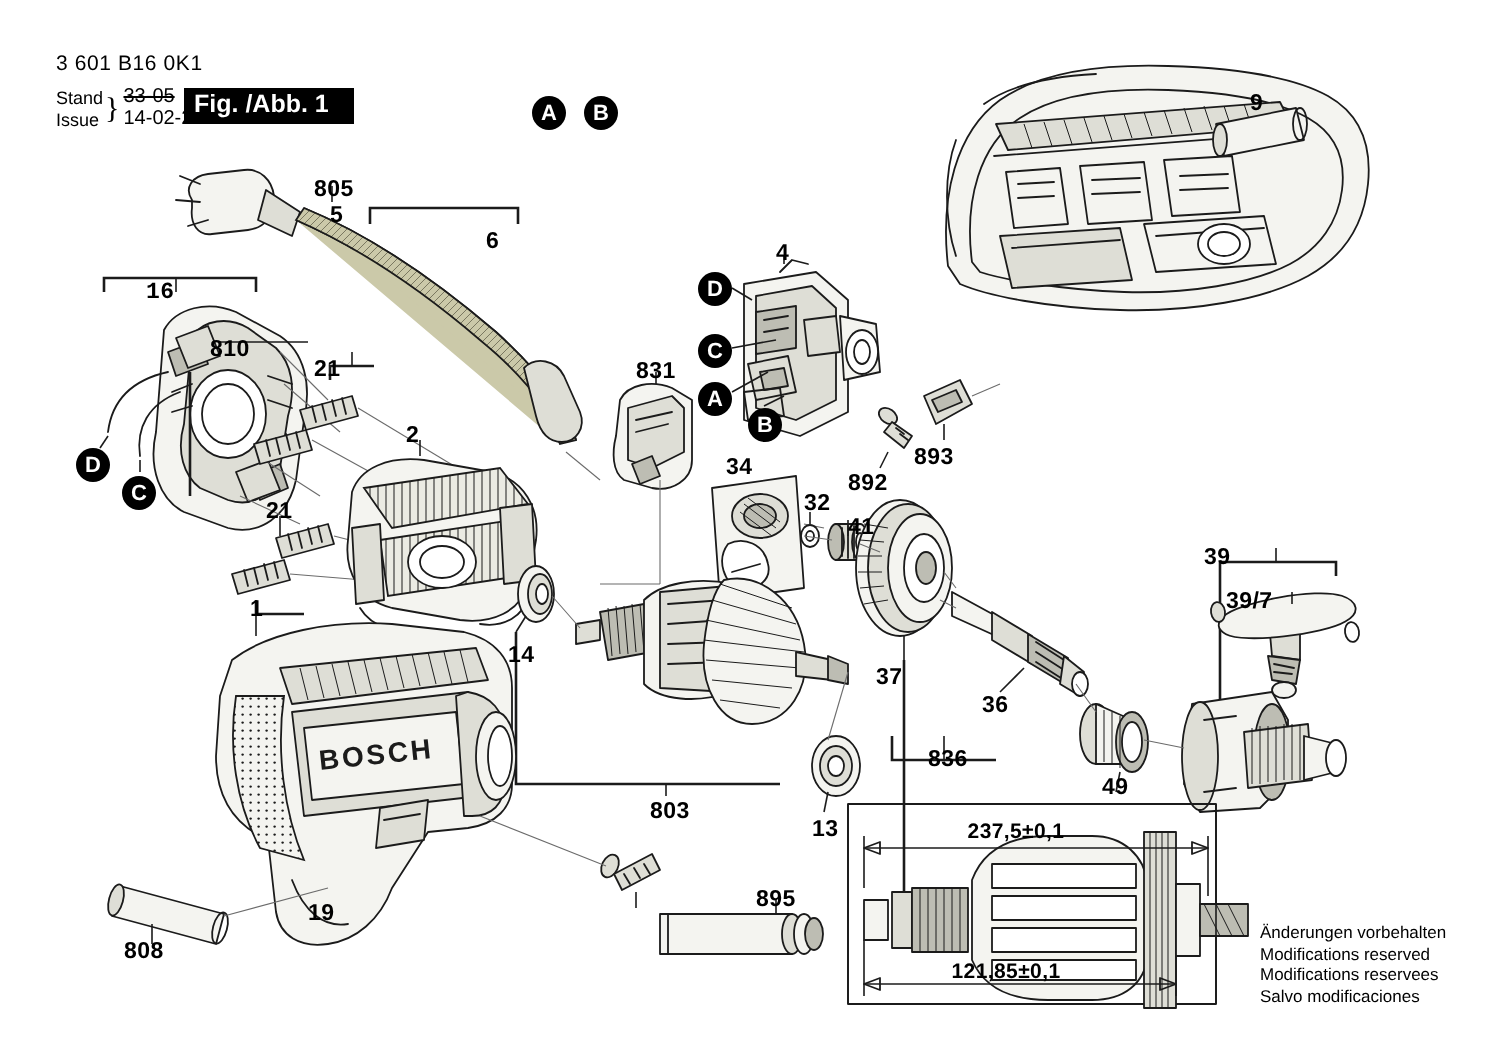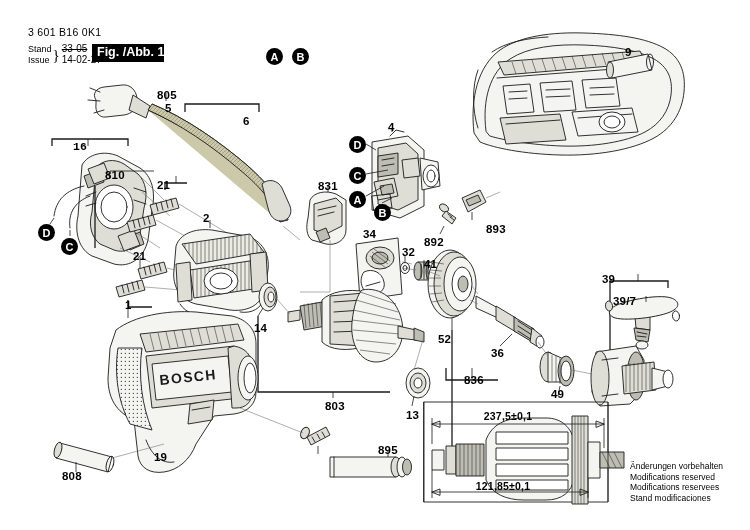--- a/index.html
+++ b/index.html
@@ -16,21 +16,21 @@
   
   #hdr{position:absolute;left:28px;top:26px;}
   #partno{font-size:10.5px;letter-spacing:.3px;white-space:nowrap;}
   #stand{margin-top:6px;display:flex;align-items:center;}
   #stand .col1{font-size:9px;line-height:10.5px;white-space:nowrap;}
   #stand .brace{font-size:15px;line-height:10px;margin:0 2px 0 1px;
                 font-family:"Liberation Serif",serif;}
   #stand .col2{font-size:10px;line-height:10.5px;white-space:nowrap;}
   #stand .col2 .strike{text-decoration:line-through;}
   #figbadge{position:absolute;left:92px;top:44px;background:#000;color:#fff;
-            font-size:12.5px;font-weight:bold;padding:3px 0 4px 5px;
+            font-size:12.5px;font-weight:bold;padding:3px 13px 4px 5px;
             line-height:11px;white-space:nowrap;}
 
   
   #footer{position:absolute;left:630px;top:461px;font-size:8.5px;
           line-height:10.5px;white-space:nowrap;}
 
   
   .cue{position:absolute;width:17px;height:17px;border-radius:50%;
        background:#000;color:#fff;font-weight:bold;font-size:11px;
        display:flex;align-items:center;justify-content:center;
@@ -581,45 +581,45 @@
         <div>14-02-27</div>
       </div>
     </div>
   </div>
   <div id="figbadge">Fig. /Abb. 1</div>
 
   <div id="footer">
     <div>Änderungen vorbehalten</div>
     <div>Modifications reserved</div>
     <div>Modifications reservees</div>
-    <div>Stand modificaciones</div>
+    <div>Salvo modificaciones</div>
   </div>
 
   <div id="labels">
       <div class="lbl" style="left: 625px; top: 47px;">9</div>
       <div class="lbl" style="left: 157px; top: 90px;">805</div>
       <div class="lbl" style="left: 165px; top: 103px;">5</div>
       <div class="lbl" style="left: 243px; top: 116px;">6</div>
       <div class="lbl" style="left: 73px; top: 141px; font-family: Liberation Mono, monospace;">16</div>
       <div class="lbl" style="left: 388px; top: 122px;">4</div>
       <div class="lbl" style="left: 105px; top: 170px;">810</div>
       <div class="lbl" style="left: 157px; top: 180px;">21</div>
       <div class="lbl" style="left: 318px; top: 181px;">831</div>
       <div class="lbl" style="left: 203px; top: 213px;">2</div>
-      <div class="lbl" style="left: 457px; top: 224px; margin-left: 29px;">893</div>
+      <div class="lbl" style="left: 457px; top: 224px;">893</div>
       <div class="lbl" style="left: 424px; top: 237px;">892</div>
       <div class="lbl" style="left: 133px; top: 251px;">21</div>
       <div class="lbl" style="left: 363px; top: 229px;">34</div>
       <div class="lbl" style="left: 402px; top: 247px;">32</div>
       <div class="lbl" style="left: 424px; top: 259px;">41</div>
       <div class="lbl" style="left: 602px; top: 274px;">39</div>
       <div class="lbl" style="left: 613px; top: 296px;">39/7</div>
       <div class="lbl" style="left: 125px; top: 300px;">1</div>
       <div class="lbl" style="left: 254px; top: 323px;">14</div>
-      <div class="lbl" style="left: 438px; top: 334px;">52</div>
+      <div class="lbl" style="left: 438px; top: 334px;">37</div>
       <div class="lbl" style="left: 491px; top: 348px; text-align: right;">36</div>
       <div class="lbl" style="left: 464px; top: 375px;">836</div>
       <div class="lbl" style="left: 551px; top: 389px;">49</div>
       <div class="lbl" style="left: 325px; top: 401px;">803</div>
       <div class="lbl" style="left: 406px; top: 410px;">13</div>
       <div class="lbl" style="left: 154px; top: 452px;">19</div>
       <div class="lbl" style="left: 378px; top: 445px;">895</div>
       <div class="lbl" style="left: 62px; top: 471px;">808</div>
     </div>
   <div id="cues">

